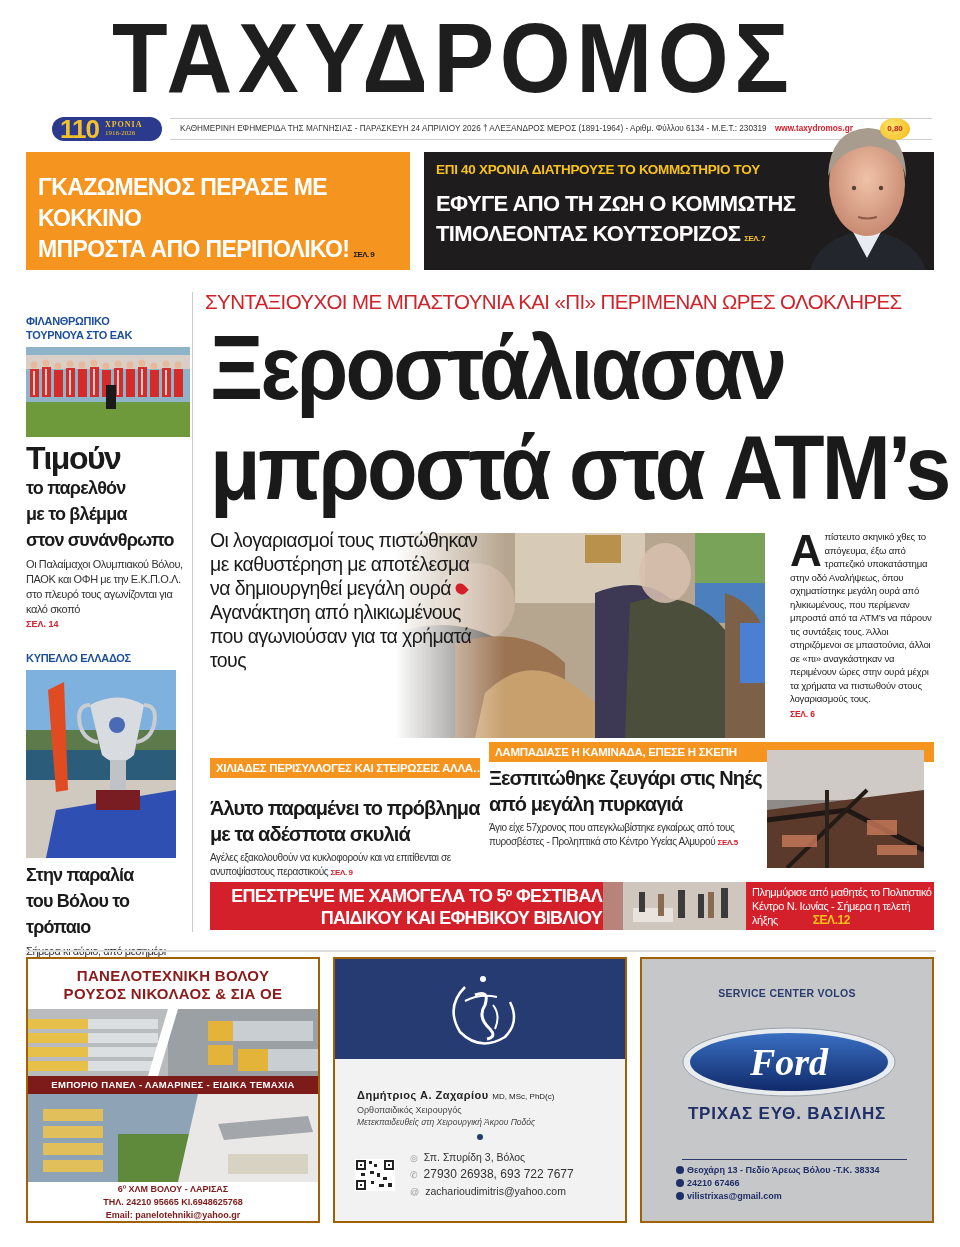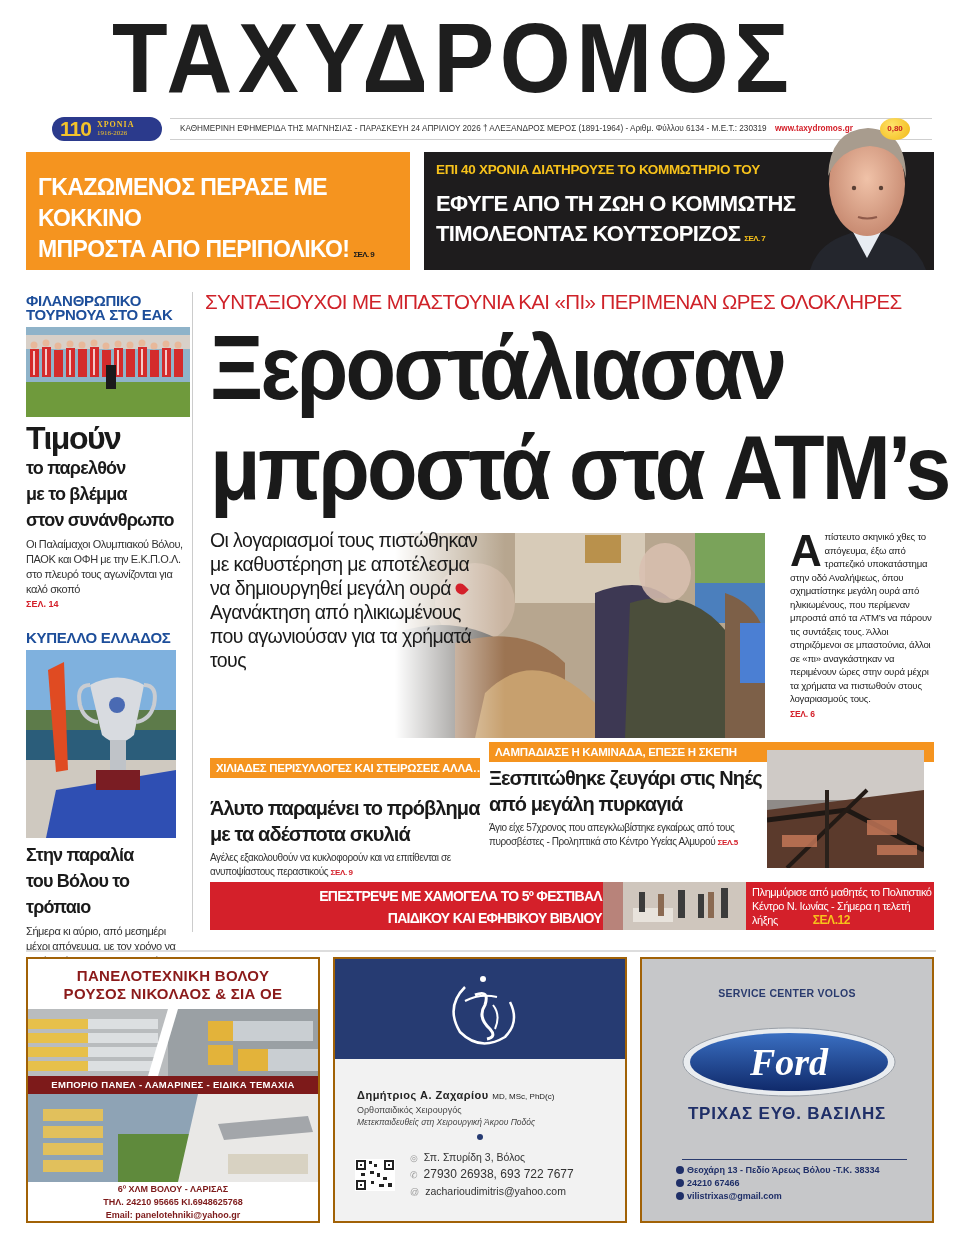--- a/index.html
+++ b/index.html
@@ -2,42 +2,42 @@
 <html><head>
 <meta charset="utf-8">
 <style>
   * { box-sizing: border-box; margin: 0; padding: 0; }
   body { width: 960px; height: 1247px; background: #ffffff; font-family: "Liberation Sans", sans-serif; color: #1a1a1a; position: relative; overflow: hidden; }
   .abs { position: absolute; }
 
   
   .masthead { left: 112px; top: 12px; width: 740px; height: 92px; font-family: "Liberation Sans", sans-serif; font-weight: 900; font-size: 98px; line-height: 92px; letter-spacing: 6px; color: #1e1e1e; transform: scaleX(0.93); transform-origin: left top; white-space: nowrap; }
   .badge110 { left: 52px; top: 117px; width: 110px; height: 24px; background: #2b3a8c; border-radius: 12px; display: flex; align-items: center; padding-left: 8px; }
-  .badge110 .num { color: #f2c22b; font-weight: 900; font-size: 21px; letter-spacing: -1px; font-family: "Liberation Sans", sans-serif; }
+  .badge110 .num { color: #f2c22b; font-weight: 900; font-size: 26px; letter-spacing: -1px; font-family: "Liberation Sans", sans-serif; }
   .badge110 .txt { margin-left: 6px; line-height: 9px; }
   .badge110 .txt .a { color: #f2c22b; font-size: 8px; font-weight: 700; font-family: "Liberation Serif", serif; letter-spacing: 1px; }
   .badge110 .txt .b { color: #f2c22b; font-size: 7px; font-family: "Liberation Serif", serif; }
   .infobar { left: 170px; top: 118px; width: 762px; height: 22px; border-top: 1px solid #cfcfcf; border-bottom: 1px solid #cfcfcf; font-size: 8.2px; line-height: 20px; white-space: nowrap; color: #333; padding-left: 10px; }
   .infobar .url { color: #d4202a; font-weight: 700; margin-left: 6px; }
   .price { left: 880px; top: 118px; width: 30px; height: 22px; border-radius: 50%; background: radial-gradient(circle at 40% 35%, #ffe36a, #f1b815); color: #c8201f; font-size: 8px; font-weight: 700; text-align: center; line-height: 22px; }
 
   
   .promo-orange { left: 26px; top: 152px; width: 384px; height: 118px; background: #f5941f; padding: 10px 12px; }
   .promo-orange .kicker { font-weight: 700; font-size: 13.5px; color: #1a1a1a; letter-spacing: -0.3px; }
   .promo-orange .head { font-weight: 700; font-size: 23px; color: #ffffff; line-height: 31px; margin-top: 10px; letter-spacing: -0.6px; }
   .sel { font-size: 8px; font-weight: 700; margin-left: 4px; }
   .promo-dark { left: 424px; top: 152px; width: 510px; height: 118px; background: #1e1c1d; padding: 10px 12px; overflow: hidden; }
   .promo-dark .kicker { font-weight: 700; font-size: 13.5px; color: #f7c21b; letter-spacing: -0.3px; }
   .promo-dark .head { font-weight: 700; font-size: 22px; color: #ffffff; line-height: 30px; margin-top: 12px; letter-spacing: -0.6px; }
   .promo-dark .sel { color: #f7c21b; }
   .portrait { left: 800px; top: 118px; width: 134px; height: 152px; }
 
   
   .lcol-divider { left: 192px; top: 292px; width: 1px; height: 640px; background: #cccccc; }
-  .kicker-blue { font-weight: 700; font-size: 15px; color: #1d4e9a; line-height: 14px; letter-spacing: -0.3px; }
+  .kicker-blue { font-weight: 700; font-size: 11px; color: #1d4e9a; line-height: 14px; letter-spacing: -0.3px; margin-top: 20px; }
   .photo { overflow: hidden; }
   .lc-title-big { font-weight: 900; font-size: 32px; letter-spacing: -1.5px; line-height: 34px; }
   .lc-title { font-weight: 700; font-size: 18px; letter-spacing: -0.8px; line-height: 26px; }
   .lc-body { font-size: 11px; line-height: 15px; color: #333; letter-spacing: -0.4px; }
   .redsel { color: #d4202a; font-weight: 700; font-size: 9px; }
 
   
   .overline { left: 205px; top: 290px; width: 730px; font-size: 20.5px; color: #cf2229; letter-spacing: -0.6px; white-space: nowrap; }
   .bighead { left: 210px; top: 318px; width: 725px; font-weight: 900; font-size: 90px; line-height: 100px; letter-spacing: -3px; color: #1a1a1a; white-space: nowrap; transform: scaleX(0.92); transform-origin: left top; }
   .deck { left: 210px; top: 528px; width: 270px; font-size: 19.5px; line-height: 24px; letter-spacing: -0.6px; color: #1a1a1a; z-index: 2; }
@@ -47,21 +47,21 @@
   .article { left: 790px; top: 530px; width: 145px; font-size: 9.6px; line-height: 13.5px; color: #222; letter-spacing: -0.2px; }
   .dropcap { float: left; font-weight: 900; font-size: 44px; line-height: 38px; margin-right: 3px; margin-top: 2px; color: #1a1a1a; }
 
   
   .kick-orange { background: #f5941f; color: #ffffff; font-weight: 700; font-size: 11.5px; height: 20px; line-height: 20px; padding-left: 6px; letter-spacing: -0.3px; white-space: nowrap; overflow: hidden; }
   .story-head { font-weight: 700; font-size: 20px; line-height: 26px; letter-spacing: -0.9px; color: #1a1a1a; }
   .story-body { font-size: 10px; line-height: 14px; color: #333; letter-spacing: -0.4px; }
 
   
   .redbanner { left: 210px; top: 882px; width: 724px; height: 48px; background: #d4202a; }
-  .redbanner .left { position: absolute; left: 12px; top: 3px; width: 380px; color: #fff; font-weight: 700; font-size: 14px; line-height: 22px; text-align: right; letter-spacing: -0.7px; }
+  .redbanner .left { position: absolute; left: 12px; top: 3px; width: 380px; color: #fff; font-weight: 700; font-size: 18px; line-height: 22px; text-align: right; letter-spacing: -0.7px; }
   .redbanner .photo { position: absolute; left: 393px; top: 0; width: 143px; height: 48px; }
   .redbanner .right { position: absolute; left: 542px; top: 3px; width: 180px; color: #fff; font-size: 11px; line-height: 14px; letter-spacing: -0.4px; }
   .redbanner .right .sel { color: #f7c21b; font-size: 12px; padding-left: 28px; }
 
   .hr-bottom { left: 26px; top: 950px; width: 910px; height: 2px; background: #dddddd; }
 
   
   .ad { top: 957px; height: 266px; border: 2px solid #a16207; overflow: hidden; }
   .ad1 { left: 26px; width: 294px; background: #ffffff; }
   .ad1 .title { text-align: center; color: #8b1a1a; font-weight: 700; font-size: 15px; line-height: 18px; margin-top: 8px; letter-spacing: 0.3px; }

